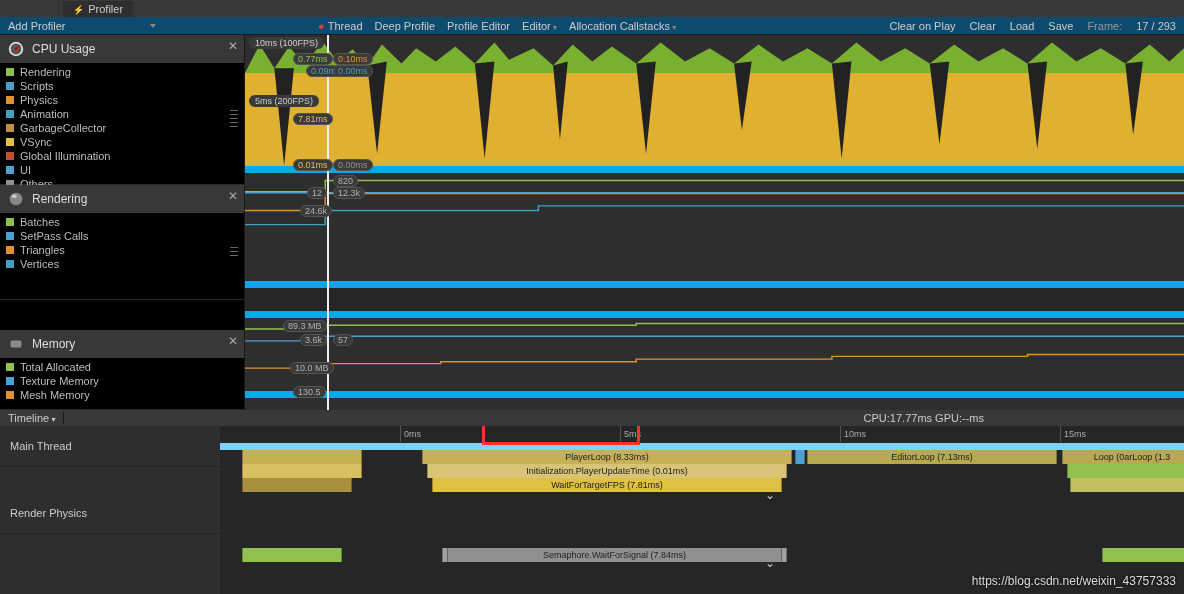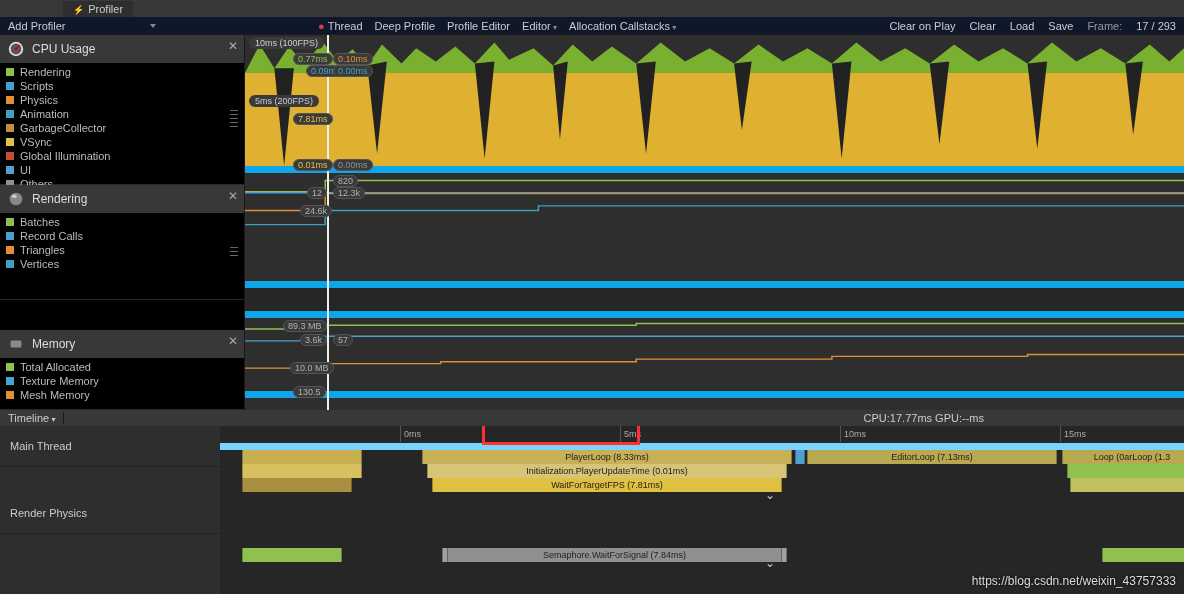--- a/index.html
+++ b/index.html
@@ -5,21 +5,21 @@
 * { margin: 0; padding: 0; box-sizing: border-box; font-family: Arial, sans-serif; }
 body { background: #2a2a2a; color: #b0b0b0; font-size: 11px; width: 1184px; height: 594px; overflow: hidden; position: relative; }
 
 .bg-scene { position: absolute; top: 0; left: 0; right: 0; height: 35px; background: linear-gradient(180deg, #c08840 0%, #d09850 50%, #5080c0 100%); z-index: 0; }
 .bg-scene .box { position: absolute; background: #d09850; border: 1px solid #8a5a20; width: 50px; height: 25px; }
 
 .tab-bar { position: relative; z-index: 1; height: 17px; background: #383838; display: flex; align-items: center; padding-left: 63px; }
 .tab-bar .tab { background: #2e2e2e; padding: 2px 10px; font-size: 11px; color: #ccc; }
 .tab-bar .tab::before { content: "⚡"; margin-right: 4px; font-size: 9px; color: #888; }
 
-.toolbar { position: relative; z-index: 1; height: 18px; background: #0f172a; display: flex; align-items: center; padding: 0 8px; border-bottom: 1px solid #1a1a1a; }
+.toolbar { position: relative; z-index: 1; height: 18px; background: #0c4a6e; display: flex; align-items: center; padding: 0 8px; border-bottom: 1px solid #1a1a1a; }
 .toolbar .left { flex: 0 0 160px; }
 .toolbar .dropdown-btn { color: #ccc; font-size: 11px; cursor: pointer; display: flex; align-items: center; }
 .toolbar .dropdown-btn::after { content: ""; width: 0; height: 0; border-left: 3px solid transparent; border-right: 3px solid transparent; border-top: 4px solid #888; margin-left: 85px; }
 .toolbar .center { display: flex; gap: 12px; align-items: center; margin-left: 150px; }
 .toolbar .btn { color: #ccc; font-size: 11px; cursor: pointer; white-space: nowrap; }
 .toolbar .record::before { content: "●"; color: #d04040; margin-right: 3px; }
 .toolbar .dd::after { content: " ▾"; font-size: 8px; color: #888; }
 .toolbar .right { margin-left: auto; display: flex; gap: 14px; align-items: center; }
 .toolbar .frame-lbl { color: #999; }
 .toolbar .frame-val { color: #ccc; }
@@ -193,21 +193,21 @@
         <span class="title">Rendering</span>
         <span class="close">✕</span>
       </div>
       <div class="items" id="rendering-items">
           <div class="item">
             <span class="sq" style="background: rgb(143, 192, 80);"></span>
             <span>Batches</span>
           </div>
           <div class="item">
             <span class="sq" style="background: rgb(74, 160, 208);"></span>
-            <span>Record Calls</span>
+            <span>SetPass Calls</span>
           </div>
           <div class="item">
             <span class="sq" style="background: rgb(224, 144, 48);"></span>
             <span>Triangles</span>
           </div>
           <div class="item">
             <span class="sq" style="background: rgb(64, 160, 192);"></span>
             <span>Vertices</span>
           </div>
         </div>

